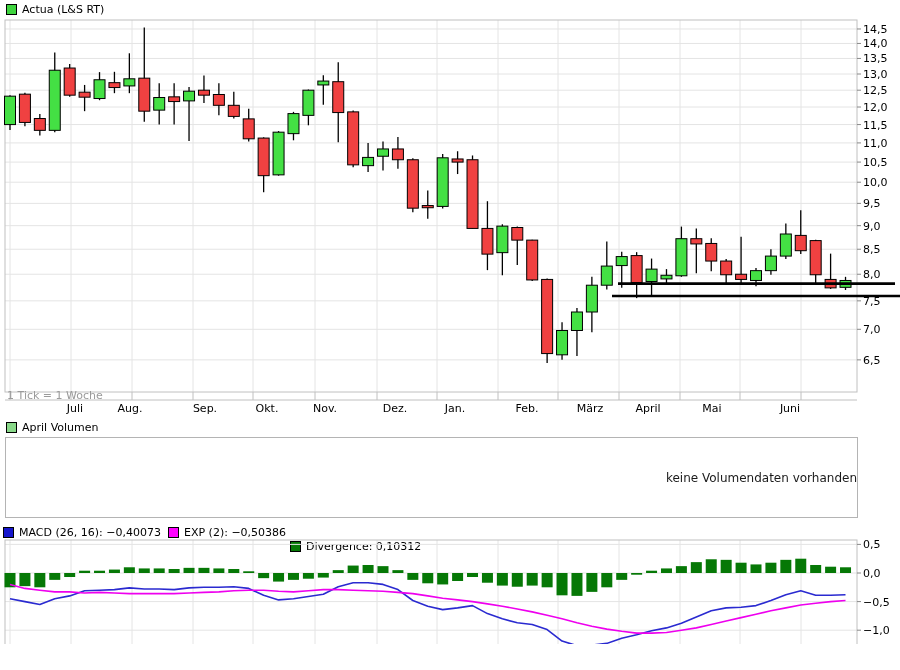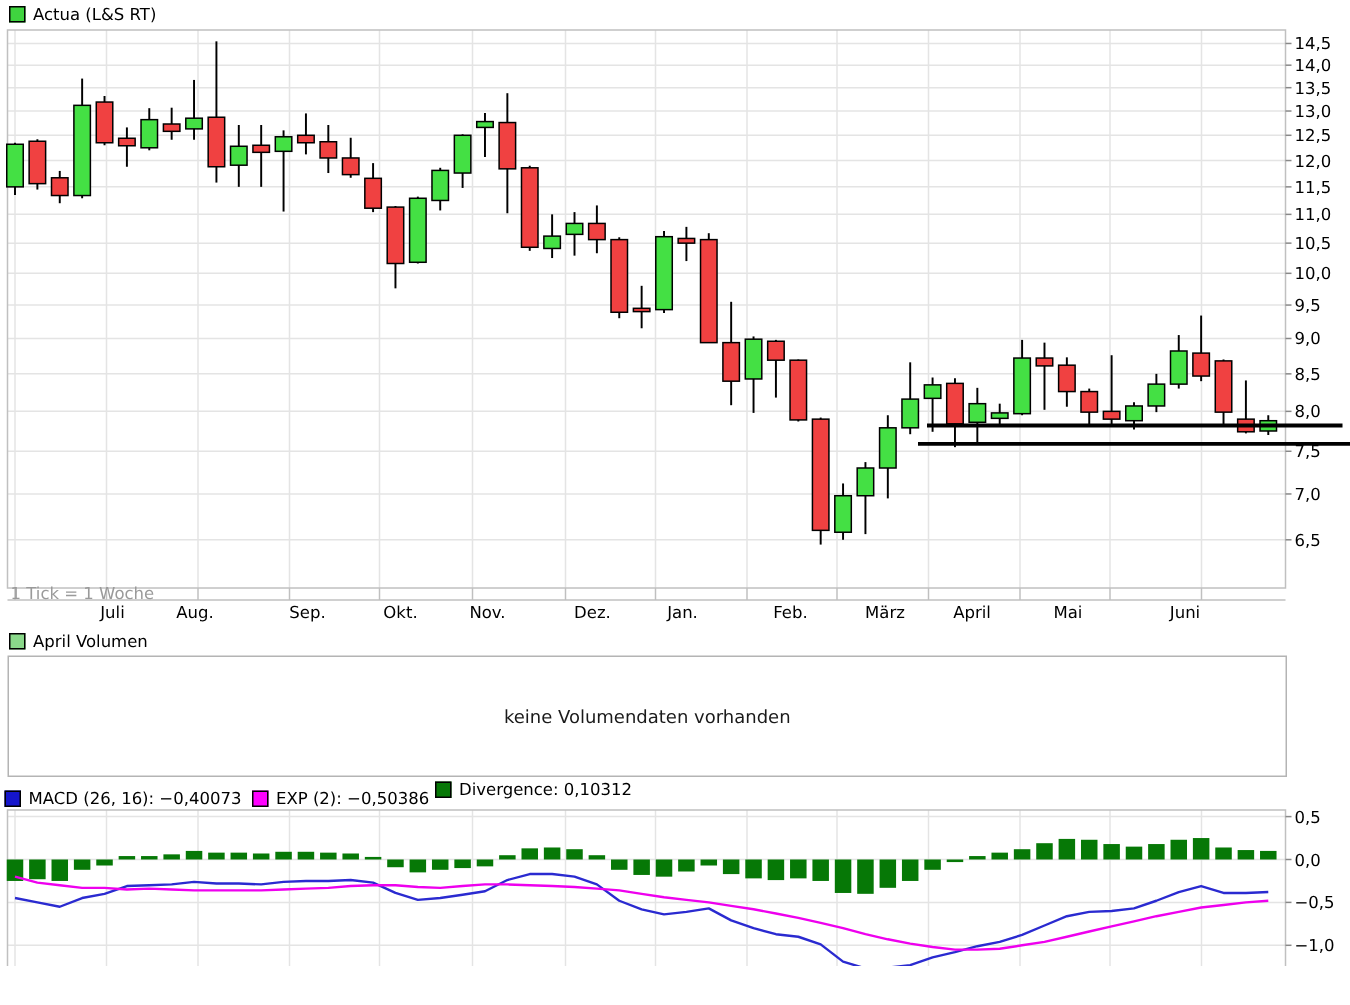--- a/index.html
+++ b/index.html
@@ -2,21 +2,21 @@
 <html><head>
 <meta charset="utf-8">
 <style>
   html,body{margin:0;padding:0;background:#fff;}
   #stage{position:relative;width:900px;height:644px;background:#fff;overflow:hidden;
          font-family:"DejaVu Sans","Liberation Sans",sans-serif;font-size:11px;color:#000;}
   .legend{position:absolute;display:flex;align-items:center;gap:5px;white-space:nowrap;}
   .sq{display:inline-block;width:9px;height:9px;border:1px solid #000;flex:0 0 auto;}
   .legend-label{font-size:11px;color:#000;}
   #volume-box{position:absolute;left:5px;top:437px;width:851px;height:79px;border:1px solid #b4b4b4;
-              display:flex;align-items:center;justify-content:center;}
+              display:flex;align-items:center;justify-content:flex-end;}
   #volume-box span{font-size:12px;color:#1a1a1a;}
   svg{position:absolute;left:0;}
   svg text{font-family:"DejaVu Sans","Liberation Sans",sans-serif;}
 </style>
 </head>
 <body>
 
 <div id="stage">
 
   <div class="legend" style="top:3px;left:6px">
@@ -361,21 +361,21 @@
   </div>
 
   <div class="legend" style="top:526px;left:3px">
     <span class="sq" style="background: rgb(21, 21, 204);"></span>
     <span class="legend-label">MACD (26, 16): −0,40073</span>
   </div>
   <div class="legend" style="top:526px;left:168px">
     <span class="sq" style="background: rgb(255, 0, 255);"></span>
     <span class="legend-label">EXP (2): −0,50386</span>
   </div>
-  <div class="legend" style="top:520px;left:290px">
+  <div class="legend" style="top:540px;left:290px">
     <span class="sq" style="background: rgb(6, 120, 6);"></span>
     <span class="legend-label">Divergence: 0,10312</span>
   </div>
 
   <svg id="macd-chart" width="900" height="132" viewBox="0 0 900 132" style="top:538px">
       <line x1="5" x2="857" y1="6.399999999999999" y2="6.399999999999999" stroke="#e4e4e4"></line>
       <line x1="5" x2="857" y1="35" y2="35" stroke="#e4e4e4"></line>
       <line x1="5" x2="857" y1="63.6" y2="63.6" stroke="#e4e4e4"></line>
       <line x1="5" x2="857" y1="92.2" y2="92.2" stroke="#e4e4e4"></line>
       <line x1="5" x2="857" y1="120.80000000000001" y2="120.80000000000001" stroke="#e4e4e4"></line>

